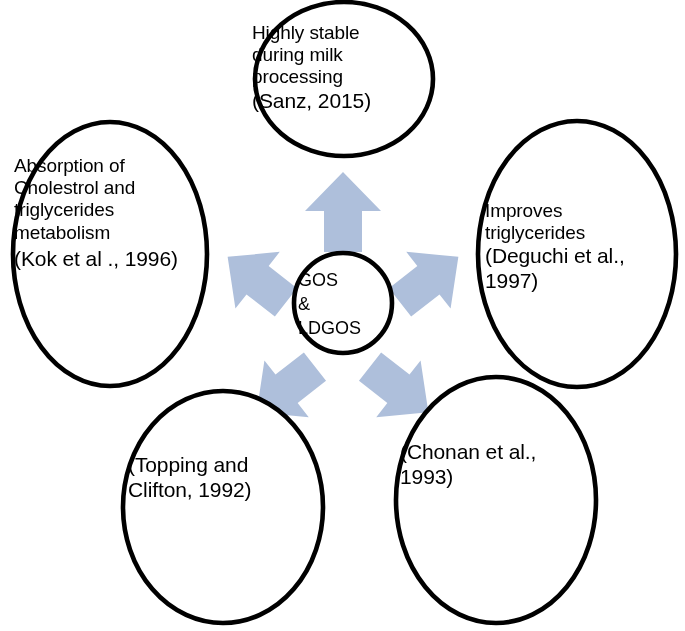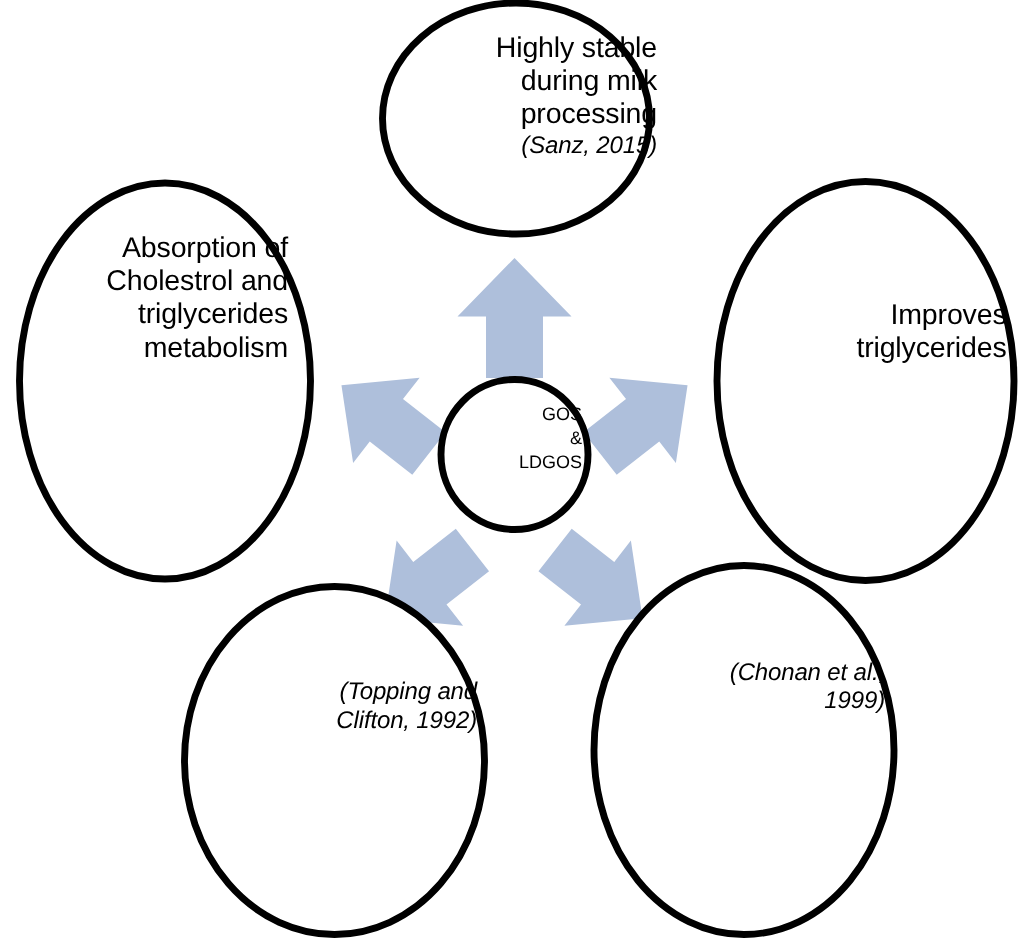--- a/index.html
+++ b/index.html
@@ -19,45 +19,44 @@
   }
   #diagram-svg {
     position: absolute;
     left: 0;
     top: 0;
     width: 685px;
     height: 631px;
   }
   .node-label {
     position: absolute;
-    text-align: right;
+    text-align: left;
     color: #000000;
     line-height: 1.17;
     pointer-events: none;
     -webkit-font-smoothing: antialiased;
   }
   .node-title {
     font-size: 19px;
     letter-spacing: -0.1px;
     white-space: pre-line;
   }
   .node-cite {
-    font-size: 16px;
+    font-size: 21px;
     letter-spacing: -0.1px;
     white-space: pre-line;
-    font-style: italic;
   }
   .center-label {
-    font-size: 12px;
+    font-size: 18px;
     line-height: 1.34;
     white-space: pre-line;
   }
   
   #label-top      { left: 252px; top: 22px;  width: 186px; }
-  #label-left     { left: 2px;  top: 155px; width: 190px; }
+  #label-left     { left: 14px;  top: 155px; width: 190px; }
   #label-right    { left: 485px; top: 200px; width: 186px; }
   #label-bottom-left  { left: 128px; top: 453px; width: 190px; }
   #label-bottom-right { left: 400px; top: 440px; width: 190px; }
   #label-center   { left: 298px; top: 268px; width: 90px; }
   .cite-gap { display: block; height: 3px; }
 </style>
 </head>
 <body>
 
 <div id="diagram-root">
@@ -101,34 +100,37 @@
 processing</div>
     <div class="node-cite">(Sanz, 2015)</div>
   </div>
 
   <div class="node-label" id="label-left">
     <div class="node-title">Absorption of
 Cholestrol and
 triglycerides
 metabolism</div>
     <span class="cite-gap"></span>
+    <div class="node-cite">(Kok et al ., 1996)</div>
   </div>
 
   <div class="node-label" id="label-right">
     <div class="node-title">Improves
 triglycerides</div>
+    <div class="node-cite">(Deguchi et al.,
+1997)</div>
   </div>
 
   <div class="node-label" id="label-bottom-left">
     <div class="node-cite">(Topping and
 Clifton, 1992)</div>
   </div>
 
   <div class="node-label" id="label-bottom-right">
     <div class="node-cite">(Chonan et al.,
-1999)</div>
+1993)</div>
   </div>
 
   <div class="node-label center-label" id="label-center">GOS
 &amp;
 LDGOS</div>
 
 </div>
 
 </body></html>

